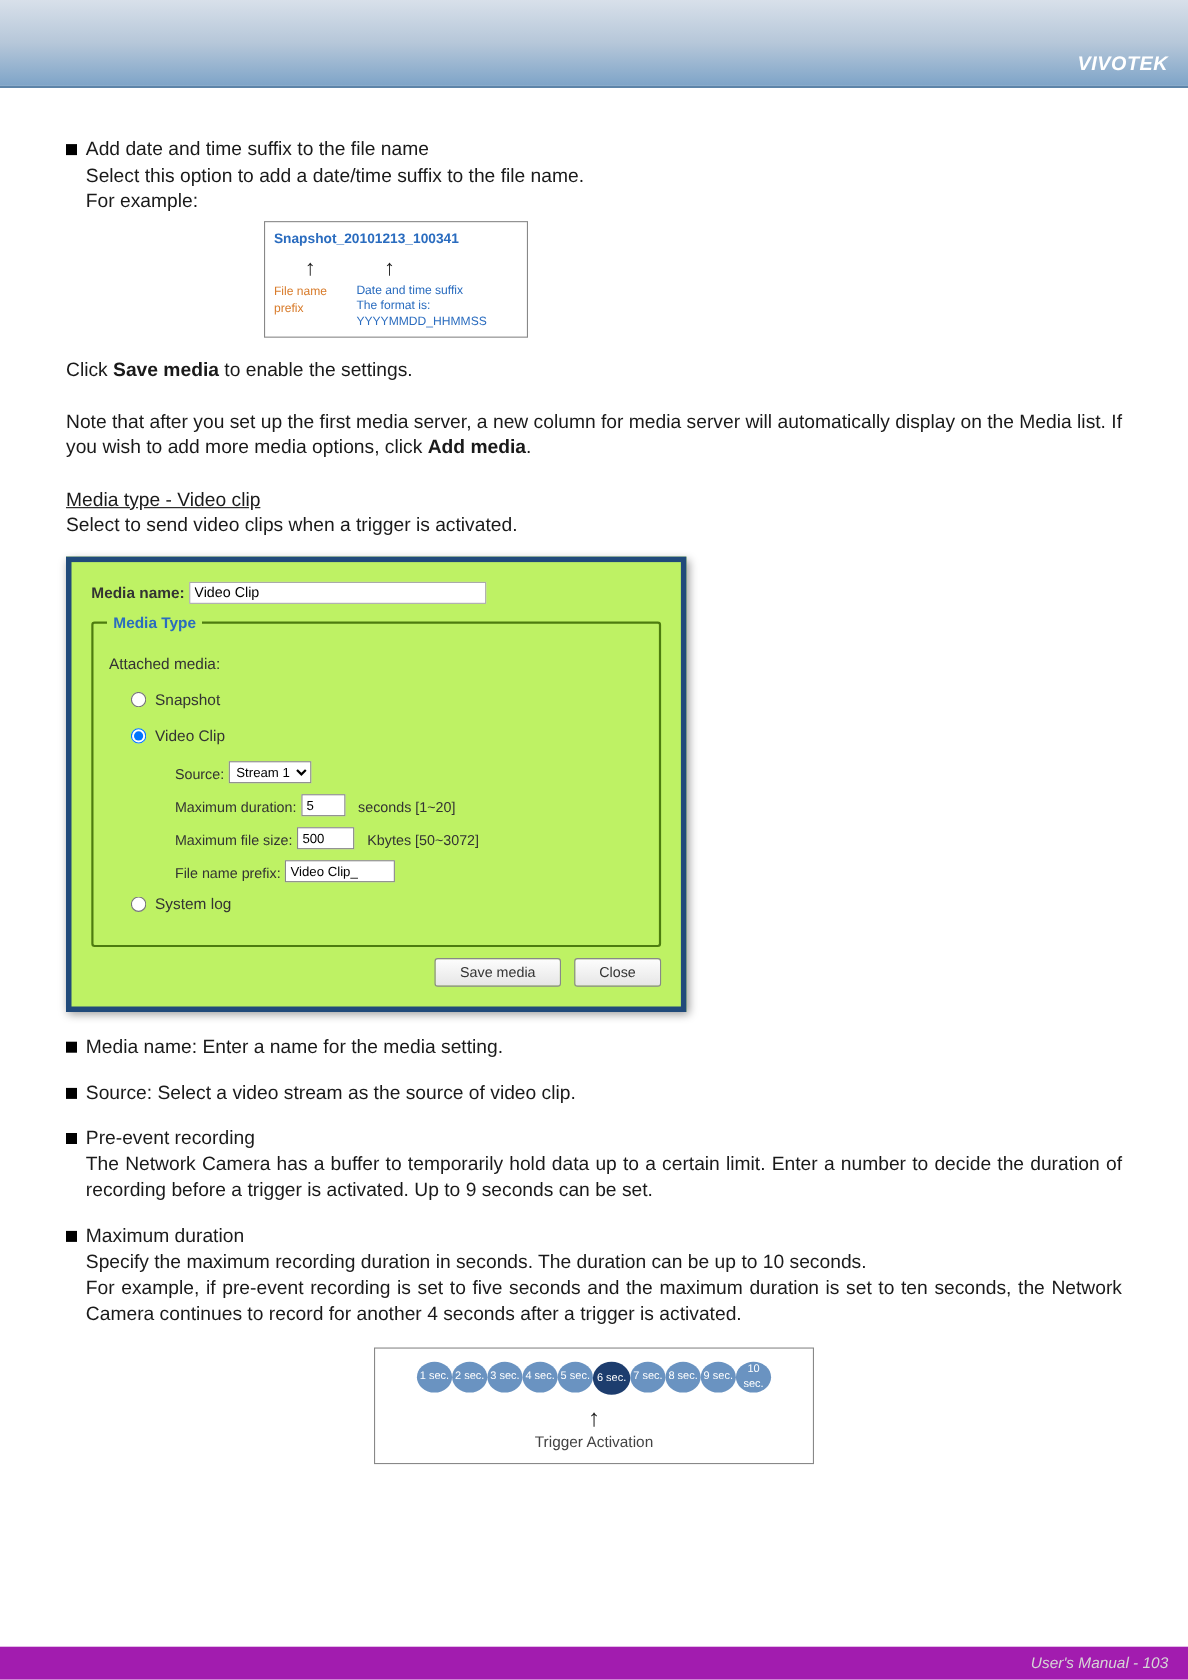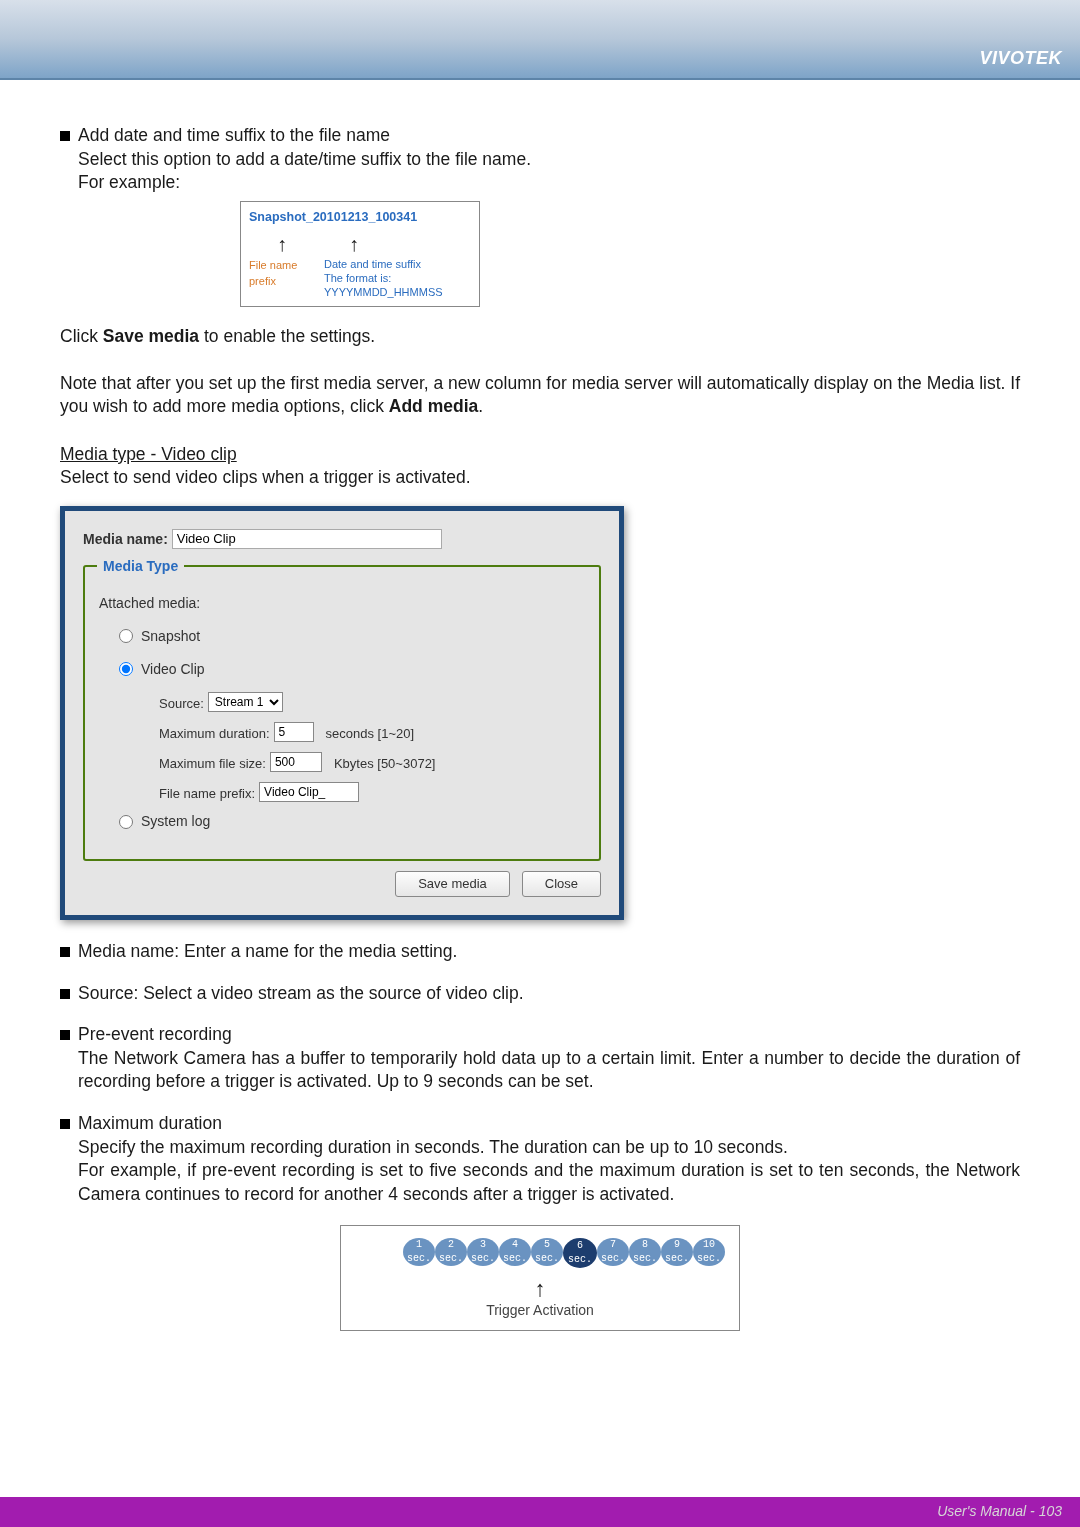--- a/index.html
+++ b/index.html
@@ -51,21 +51,21 @@
   .arrow-v { font-size: 20px; font-weight: bold; }
   .sn-labels { display: flex; gap: 14px; margin-top: -2px; }
   .orange-lbl { color: #d87b2a; font-size: 11px; }
   .blue-lbl { color: #2a6cbf; font-size: 11px; line-height: 1.3; }
   .section-link { text-decoration: underline; }
   
   .media-panel {
     margin: 16px 0 20px 0;
     border: 5px solid #204a7a;
     width: 564px;
-    background: #e5e5e5;
+    background: #bef264;
     box-shadow: 2px 3px 8px rgba(0,0,0,0.4);
     padding: 18px 18px 18px 18px;
     font-size: 14px;
     color: #333;
   }
   .media-name-row { margin-bottom: 8px; }
   .media-name-row b { font-weight: bold; }
   .media-name-row input {
     border: 1px solid #aaa;
     height: 20px;
@@ -116,21 +116,21 @@
   .lower-bullets .item { margin-bottom: 18px; }
   .justify { text-align: justify; }
   
   .timeline-box {
     border: 1px solid #888;
     width: 400px;
     margin: 14px auto 0 auto;
     padding: 12px 14px 10px 14px;
     text-align: center;
   }
-  .dots-row { display: flex; justify-content: flex-end; font-family: Liberation Mono, monospace; }
+  .dots-row { display: flex; justify-content: center; }
   .dot {
     width: 32px; height: 28px; border-radius: 50%;
     background: #6a93c1; color: #fff; font-size: 10px;
     display: flex; align-items: center; justify-content: center;
     flex-shrink: 0;
   }
   .dot.active { background: #1d3d6e; width: 34px; height: 30px; }
   .tl-arrow { font-size: 22px; font-weight: bold; margin-top: 6px; }
   .tl-label { font-size: 14px; color: #444; margin-top: -2px;}
   

